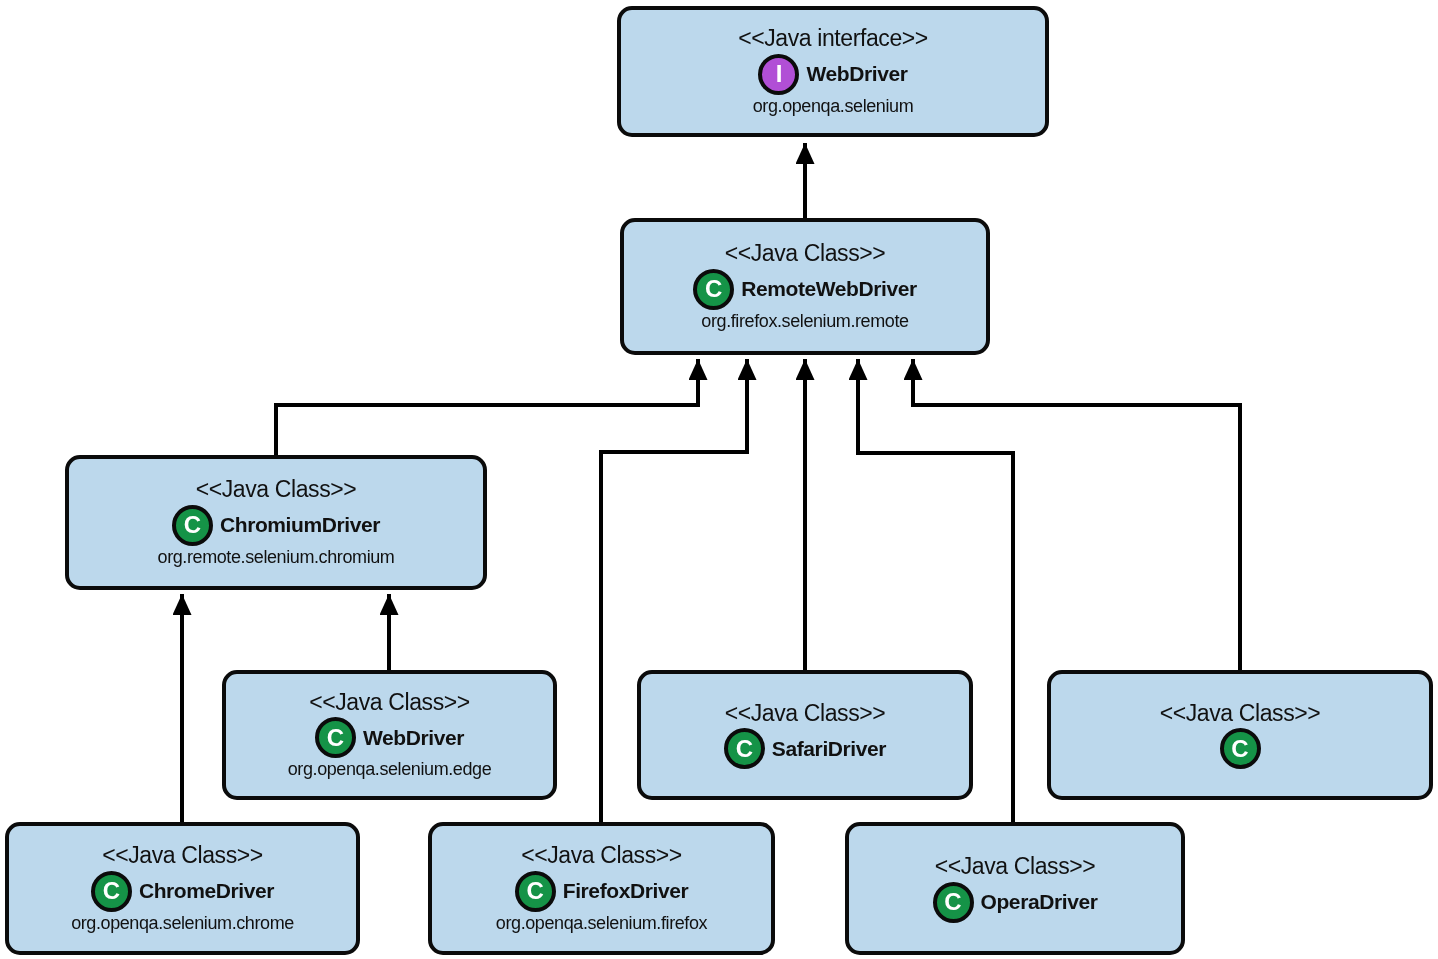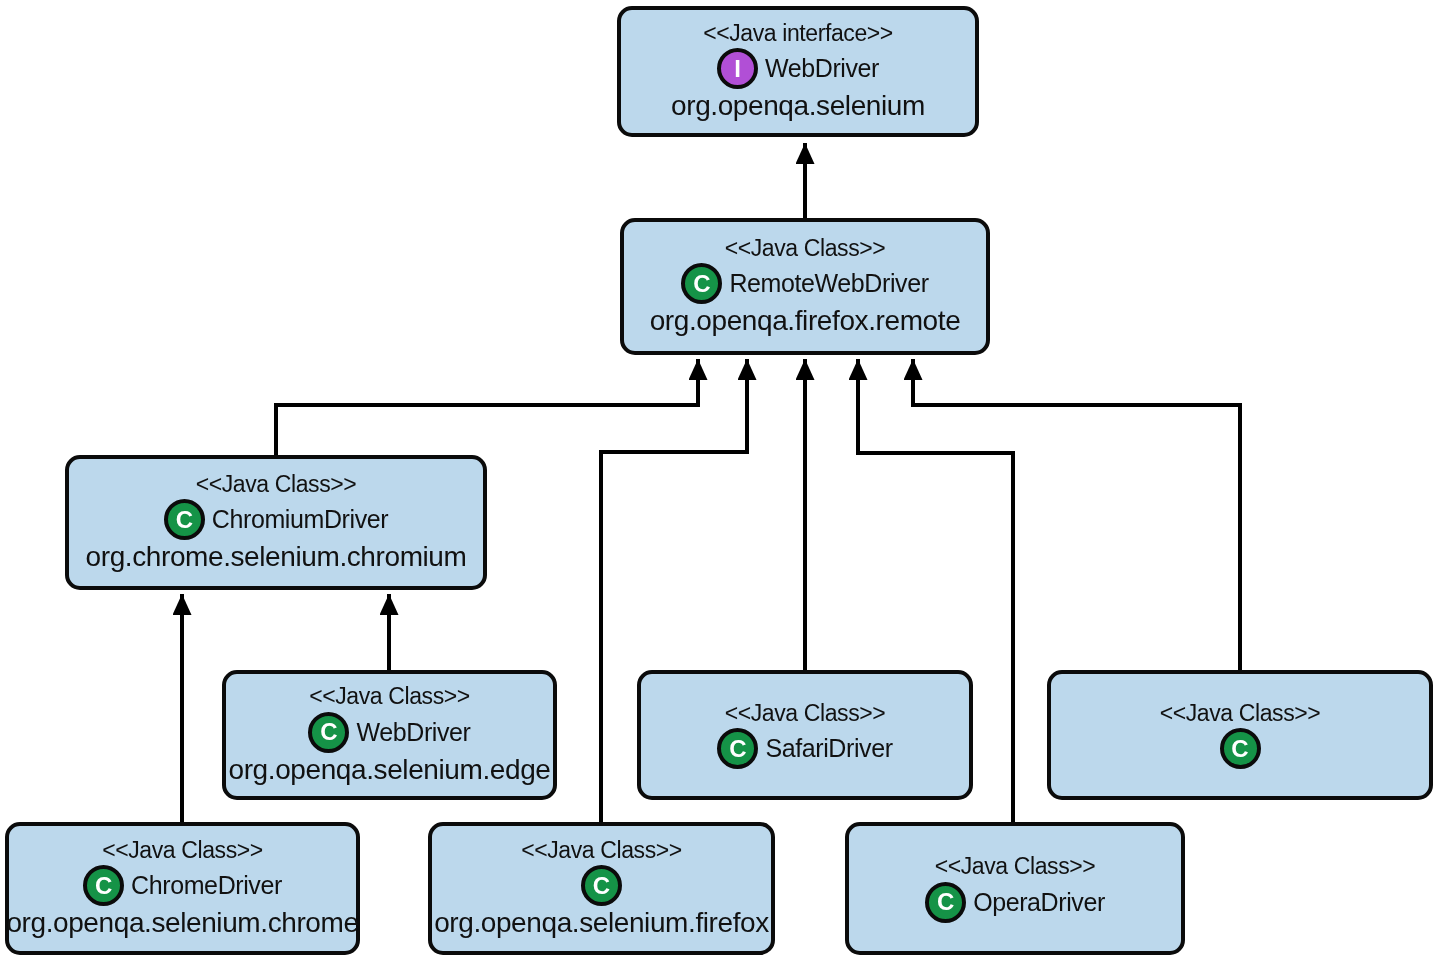--- a/index.html
+++ b/index.html
@@ -54,31 +54,31 @@
     color: #ffffff;
     font-size: 24px;
     font-weight: bold;
     display: flex;
     align-items: center;
     justify-content: center;
     flex: 0 0 auto;
     letter-spacing: 0;
   }
   .class-name {
-    font-size: 25px;
-    font-weight: normal;
+    font-size: 21px;
+    font-weight: bold;
     white-space: nowrap;
   }
   .package {
-    font-size: 28px;
+    font-size: 18px;
     line-height: 1.1;
     white-space: nowrap;
   }
   
-  #box-webdriver { left: 617px; top: 6px;   width: 362px; height: 131px; }
+  #box-webdriver { left: 617px; top: 6px;   width: 432px; height: 131px; }
   #box-remote    { left: 620px; top: 218px; width: 370px; height: 137px; }
   #box-chromium  { left: 65px;  top: 455px; width: 422px; height: 135px; }
   #box-edge      { left: 222px; top: 670px; width: 335px; height: 130px; }
   #box-safari    { left: 637px; top: 670px; width: 336px; height: 130px; }
   #box-ie        { left: 1047px;top: 670px; width: 386px; height: 130px; }
   #box-chrome    { left: 5px;   top: 822px; width: 355px; height: 133px; }
   #box-firefox   { left: 428px; top: 822px; width: 347px; height: 133px; }
   #box-opera     { left: 845px; top: 822px; width: 340px; height: 133px; }
 </style>
 </head>
@@ -110,30 +110,30 @@
     </div>
     <div class="package">org.openqa.selenium</div>
   </div>
 
   <div class="uml-box" id="box-remote">
     <div class="stereotype">&lt;&lt;Java Class&gt;&gt;</div>
     <div class="name-row">
       <span class="type-icon" style="background: rgb(21, 147, 71);">C</span>
       <span class="class-name">RemoteWebDriver</span>
     </div>
-    <div class="package">org.openqa.firefox.remote</div>
+    <div class="package">org.firefox.selenium.remote</div>
   </div>
 
   <div class="uml-box" id="box-chromium">
     <div class="stereotype">&lt;&lt;Java Class&gt;&gt;</div>
     <div class="name-row">
       <span class="type-icon" style="background: rgb(21, 147, 71);">C</span>
       <span class="class-name">ChromiumDriver</span>
     </div>
-    <div class="package">org.chrome.selenium.chromium</div>
+    <div class="package">org.remote.selenium.chromium</div>
   </div>
 
   <div class="uml-box" id="box-edge">
     <div class="stereotype">&lt;&lt;Java Class&gt;&gt;</div>
     <div class="name-row">
       <span class="type-icon" style="background: rgb(21, 147, 71);">C</span>
       <span class="class-name">WebDriver</span>
     </div>
     <div class="package">org.openqa.selenium.edge</div>
   </div>
@@ -159,20 +159,21 @@
       <span class="type-icon" style="background: rgb(21, 147, 71);">C</span>
       <span class="class-name">ChromeDriver</span>
     </div>
     <div class="package">org.openqa.selenium.chrome</div>
   </div>
 
   <div class="uml-box" id="box-firefox">
     <div class="stereotype">&lt;&lt;Java Class&gt;&gt;</div>
     <div class="name-row">
       <span class="type-icon" style="background: rgb(21, 147, 71);">C</span>
+      <span class="class-name">FirefoxDriver</span>
     </div>
     <div class="package">org.openqa.selenium.firefox</div>
   </div>
 
   <div class="uml-box" id="box-opera">
     <div class="stereotype">&lt;&lt;Java Class&gt;&gt;</div>
     <div class="name-row">
       <span class="type-icon" style="background: rgb(21, 147, 71);">C</span>
       <span class="class-name">OperaDriver</span>
     </div>

